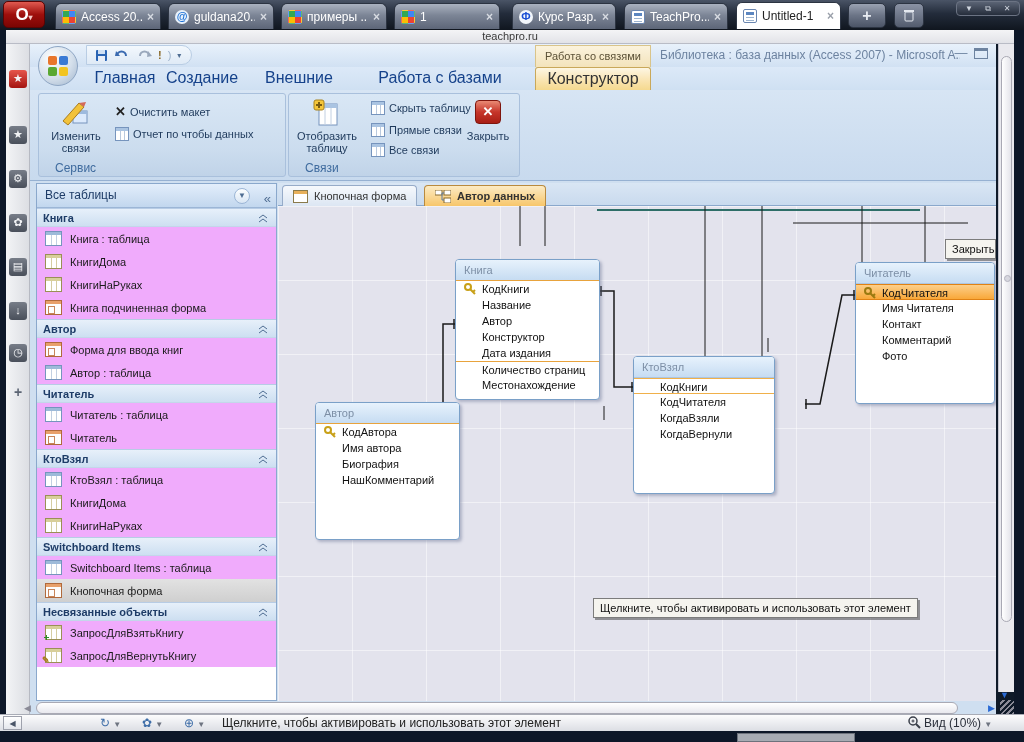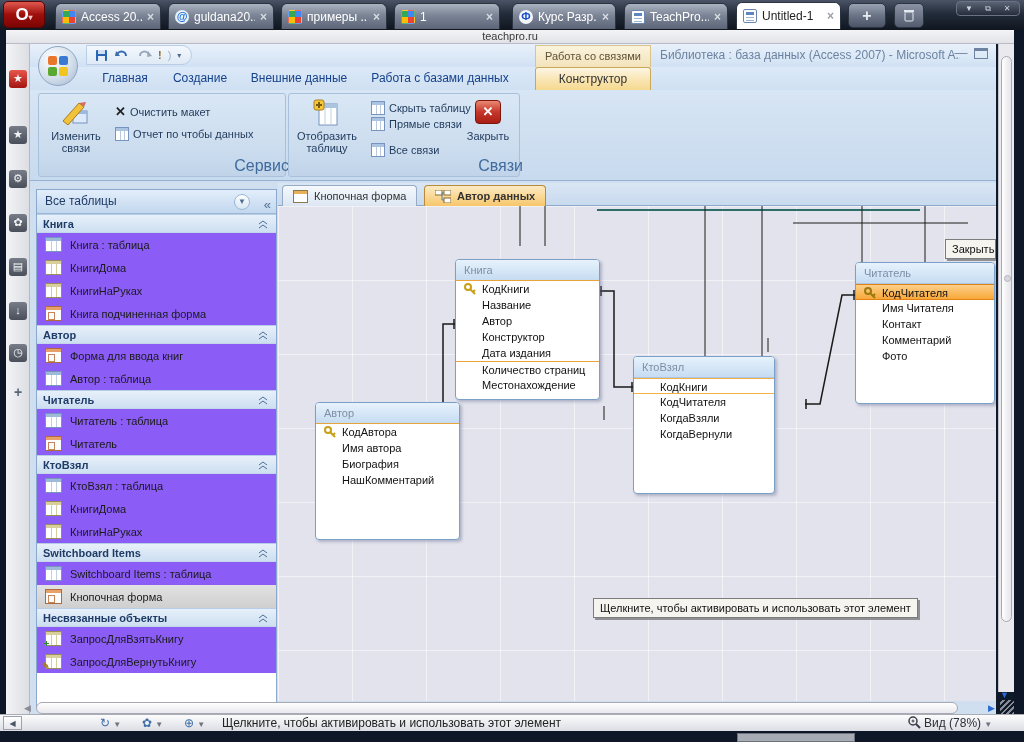--- a/index.html
+++ b/index.html
@@ -62,51 +62,51 @@
     padding:0 10px 0 8px; background:linear-gradient(#f3f8fd,#dfeaf6); border:1px solid #b9cde4; border-radius:0 10px 10px 0; }
   .qat .sep { color:#9fb4cc; }
   .ctx-group { position:absolute; left:505px; top:1px; width:116px; height:22px;
     background:linear-gradient(#fbf3dd,#f3e3bb); border:1px solid #d9c48a; border-bottom:none;
     color:#5b5137; text-align:center; line-height:21px; font-size:11px; }
   .app-title { position:absolute; left:630px; top:4px; width:300px; color:#6d83a0; font-size:12px; white-space:nowrap; overflow:hidden; }
   .min-btn { position:absolute; left:920px; top:4px; width:22px; height:14px; color:#6d83a0; font-size:13px; text-align:center; line-height:10px; }
   .rest-btn { position:absolute; left:944px; top:4px; width:14px; height:11px; border:1px solid #6d83a0; border-top:3px solid #6d83a0; }
 
   .ribbontabs { position:absolute; left:0; top:23px; width:966px; height:23px; background:linear-gradient(#dce9f8,#cfe0f2); }
-  .rtab { position:absolute; top:0; height:23px; color:#15428b; font-size:12px; line-height:22px; text-align:center; }
+  .rtab { position:absolute; top:0; height:23px; color:#15428b; font-size:16px; line-height:22px; text-align:center; }
   .rtab.active { background:linear-gradient(#fdf6e3,#f9e3ae 60%,#f5d98f); border:1px solid #c9a85a; border-bottom:none;
     border-radius:3px 3px 0 0; color:#333; }
 
   .ribbon { position:absolute; left:0; top:46px; width:966px; height:91px;
     background:linear-gradient(#d7e5f4,#c8daee); border-bottom:1px solid #96b1d2; }
   .rgroup { position:absolute; top:3px; height:84px; border:1px solid #a9c0dc; border-radius:3px;
     background:linear-gradient(#d9e7f5,#cbdcee 70%,#c0d3e8); }
-  .rgroup .glabel { position:absolute; left:4px; bottom:1px; width:100%; text-align:right; color:#3f6b9e; font-size:16px; }
+  .rgroup .glabel { position:absolute; left:16px; bottom:1px; width:100%; text-align:left; color:#3f6b9e; font-size:12px; }
   .bigbtn { position:absolute; top:4px; width:66px; height:64px; text-align:center; color:#1e395b; font-size:11px; line-height:12px; }
   .bigbtn .bicon { display:block; margin:1px auto 3px; }
   .smallbtn { position:absolute; height:19px; display:flex; align-items:center; gap:4px; color:#1e395b; font-size:11px; white-space:nowrap; }
   .mini { width:14px; height:14px; flex:none; position:relative; }
   .mini-table { background:#fff; border:1px solid #7694bd; }
   .mini-table:before { content:""; position:absolute; left:0; top:0; right:0; height:3px; background:#aac4e2; }
   .mini-table:after { content:""; position:absolute; left:4px; top:3px; width:1px; bottom:0; background:#b9c9de; box-shadow:4px 0 0 #b9c9de; }
   .closebig { width:26px; height:24px; border-radius:4px; background:linear-gradient(#e98a74,#c6352a 50%,#a81e14);
     border:1px solid #7e150d; color:#fff; font-weight:bold; font-size:13px; line-height:22px; }
 
   
   .navpane { position:absolute; left:6px; top:139px; width:241px; height:518px; background:#fff;
-    border:1px solid #8aa8cc;margin-top:6px; }
+    border:1px solid #8aa8cc; }
   .navhdr { height:24px; background:linear-gradient(#e3eefb,#c2d7ee); border-bottom:1px solid #9cb6d6;
     color:#1e3c67; font-size:12px; line-height:23px; padding-left:8px; position:relative; }
   .navhdr .drop { position:absolute; right:26px; top:4px; width:16px; height:16px; border-radius:50%;
     background:linear-gradient(#fdfefe,#d9e6f4); border:1px solid #9cb6d6; color:#4f6d92; font-size:8px; text-align:center; line-height:14px; }
   .navhdr .coll { position:absolute; right:5px; top:3px; color:#4f6d92; font-size:13px; }
   .ghdr { height:19px; background:linear-gradient(#e7f0fa,#cddff1); border-top:1px solid #b7cce5; border-bottom:1px solid #c4d6ea;
     color:#1e3c67; font-weight:bold; font-size:11px; line-height:18px; padding-left:6px; position:relative; }
   .ghdr svg { position:absolute; right:8px; top:5px; }
-  .nitem { height:23px; display:flex; align-items:center; gap:8px; padding-left:8px; color:#1a1a1a; background:#8b5cf6; }
+  .nitem { height:23px; display:flex; align-items:center; gap:8px; padding-left:8px; color:#1a1a1a; background:#f0abfc; }
   .nitem.selected { background:linear-gradient(#e2e2e2,#cfcfcf); }
   .nicon { width:17px; height:15px; flex:none; position:relative; }
   .ni-table { background:#fff; border:1px solid #7694bd; }
   .ni-table:before { content:""; position:absolute; left:0; top:0; right:0; height:3px; background:#9dbad9; }
   .ni-table:after { content:""; position:absolute; left:5px; top:3px; width:1px; bottom:0; background:#c2d0e2; box-shadow:5px 0 0 #c2d0e2, -5px 3px 0 9px transparent; }
   .ni-query { background:#fff; border:1px solid #9a8f56; }
   .ni-query:before { content:""; position:absolute; left:0; top:0; right:0; height:3px; background:#d8cf9a; }
   .ni-query:after { content:""; position:absolute; left:5px; top:3px; width:1px; bottom:0; background:#d5cda2; box-shadow:5px 0 0 #d5cda2; }
   .ni-form { background:#fdfdfd; border:1px solid #b06a3c; }
   .ni-form:before { content:""; position:absolute; left:0; top:0; right:0; height:3px; background:#e8a06a; }
@@ -314,21 +314,21 @@
               <line x1="18" y1="9" x2="18" y2="26" stroke="#c2d0e2"></line>
             <rect x="1" y="1" width="10" height="10" rx="2" fill="#f5c63a" stroke="#a8821e"></rect>
               <path d="M6 3 V9 M3 6 H9" stroke="#7a5c10" stroke-width="2"></path>
           </svg>
           <span>Отобразить таблицу</span>
         </div>
         <div class="smallbtn" style="left:82px;top:4px;">
           <span class="mini mini-table"></span>
           <span>Скрыть таблицу</span>
         </div>
-        <div class="smallbtn" style="left:82px;top:20px;">
+        <div class="smallbtn" style="left:82px;top:26px;">
           <span class="mini mini-table"></span>
           <span>Прямые связи</span>
         </div>
         <div class="smallbtn" style="left:82px;top:46px;">
           <span class="mini mini-table"></span>
           <span>Все связи</span>
         </div>
         <div class="bigbtn" style="left:172px;width:54px;">
           <span class="bicon closebig" style="display:block;margin:2px auto 6px;">✕</span>
           <span>Закрыть</span>
@@ -551,21 +551,21 @@
     <div class="sb-item" style="left:100px;"><span class="sb-ico">↻</span> <span class="sb-chev">▼</span></div>
     <div class="sb-item" style="left:142px;"><span class="sb-ico">✿</span> <span class="sb-chev">▼</span></div>
     <div class="sb-item" style="left:184px;"><span class="sb-ico">⊕</span> <span class="sb-chev">▼</span></div>
     <div class="sb-item" style="left:222px;font-size:12px;">Щелкните, чтобы активировать и использовать этот элемент</div>
     <div class="sb-item" style="left:908px;">
       <svg width="13" height="13" style="vertical-align:-2px;">
           <circle cx="5" cy="5" r="4" fill="none" stroke="#3a3f4a" stroke-width="1.5"></circle>
           <line x1="8" y1="8" x2="12" y2="12" stroke="#3a3f4a" stroke-width="2"></line>
           <path d="M3.5 5 H6.5 M5 3.5 V6.5" stroke="#3a3f4a"></path>
         </svg>
-      <span style="font-size:12px;color:#2a2f3a;">Вид (78%)</span>
+      <span style="font-size:12px;color:#2a2f3a;">Вид (10%)</span>
       <span class="sb-chev">▼</span>
     </div>
   </div>
 
   <div class="bottomedge">
       <span class="peek"></span>
     </div>
 </div>
 
 </body></html>

